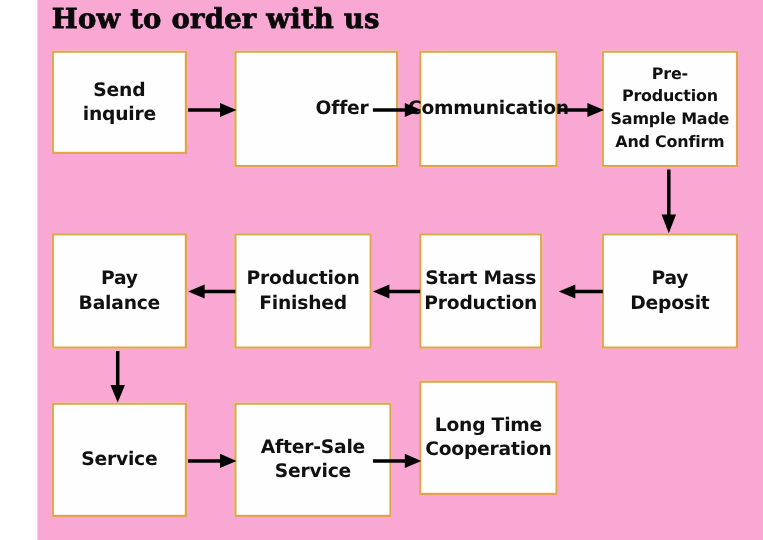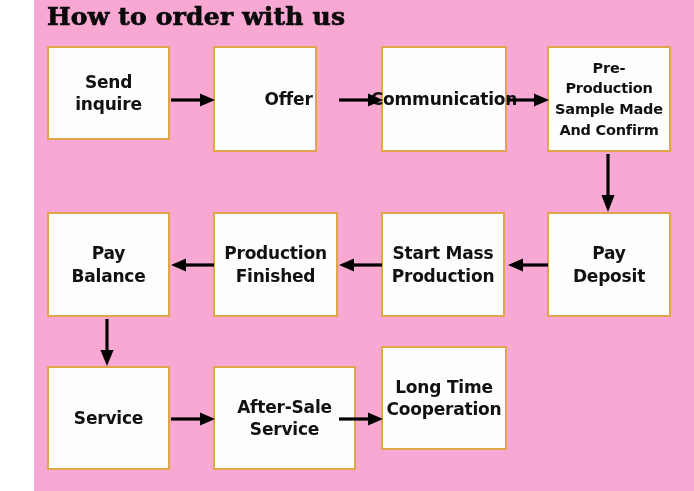--- a/index.html
+++ b/index.html
@@ -68,21 +68,21 @@
 <body>
 
 <div id="flow-root">
 
   <div id="page-title">How to order with us</div>
 
   <div class="flow-box" style="left:13px;  top:46px;  width:123px; height:94px;">
     <span class="box-label">Send inquire</span>
   </div>
 
-  <div class="flow-box" style="left:179px; top:46px;  width:104px; height:106px;padding-left:47px;">
+  <div class="flow-box" style="left:179px; top:46px;  width:149px; height:106px;padding-left:47px;">
     <span class="box-label">Offer</span>
   </div>
 
   <div class="flow-box" style="left:347px; top:46px;  width:126px; height:106px;">
     <span class="box-label">Communication</span>
   </div>
 
   <div class="flow-box small-label" style="left:513px; top:46px;  width:124px; height:106px;">
     <span class="box-label">Pre-Production
 Sample Made
@@ -91,21 +91,21 @@
 
   <div class="flow-box" style="left:13px;  top:212px; width:123px; height:105px;">
     <span class="box-label">Pay Balance</span>
   </div>
 
   <div class="flow-box" style="left:179px; top:212px; width:125px; height:105px;">
     <span class="box-label">Production
 Finished</span>
   </div>
 
-  <div class="flow-box" style="left:347px; top:212px; width:124px; height:105px;">
+  <div class="flow-box" style="left:347px; top:212px; width:112px; height:105px;">
     <span class="box-label">Start Mass
 Production</span>
   </div>
 
   <div class="flow-box" style="left:513px; top:212px; width:124px; height:105px;">
     <span class="box-label">Pay Deposit</span>
   </div>
 
   <div class="flow-box" style="left:13px;  top:366px; width:123px; height:104px;">
     <span class="box-label">Service</span>

